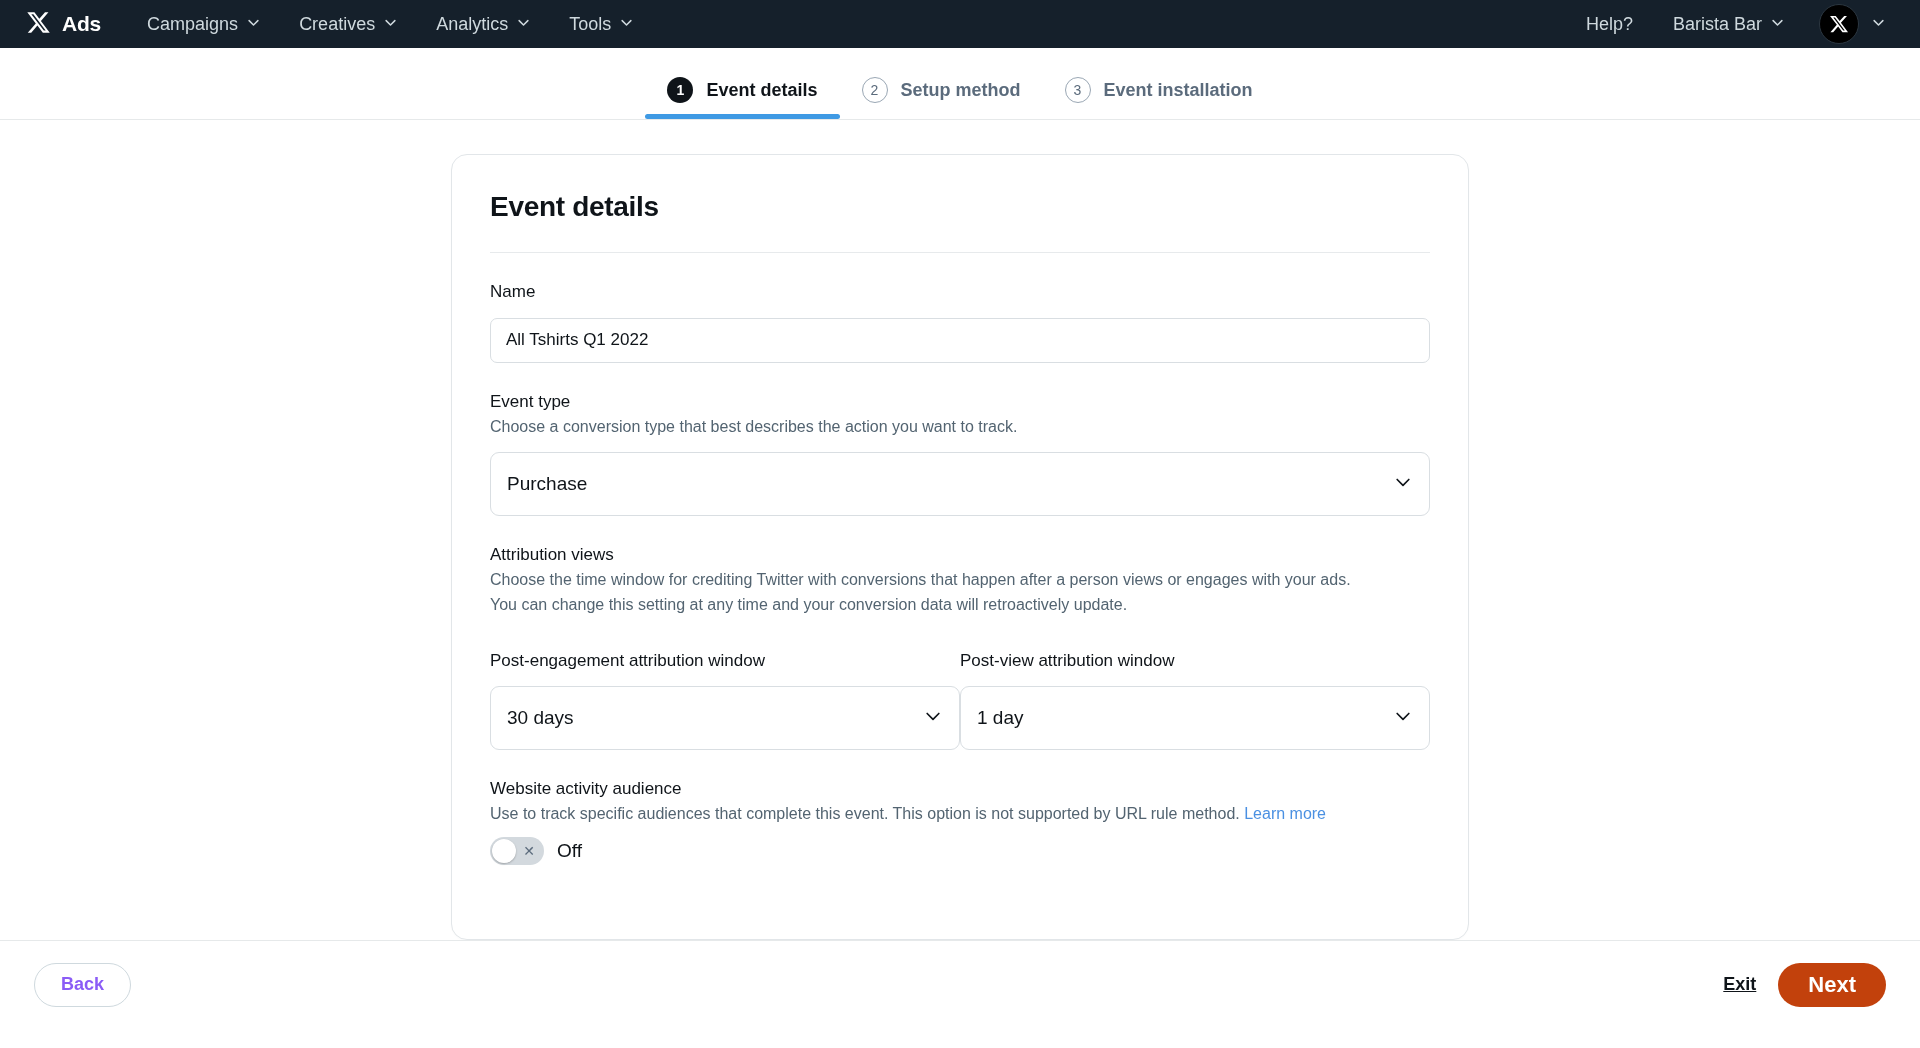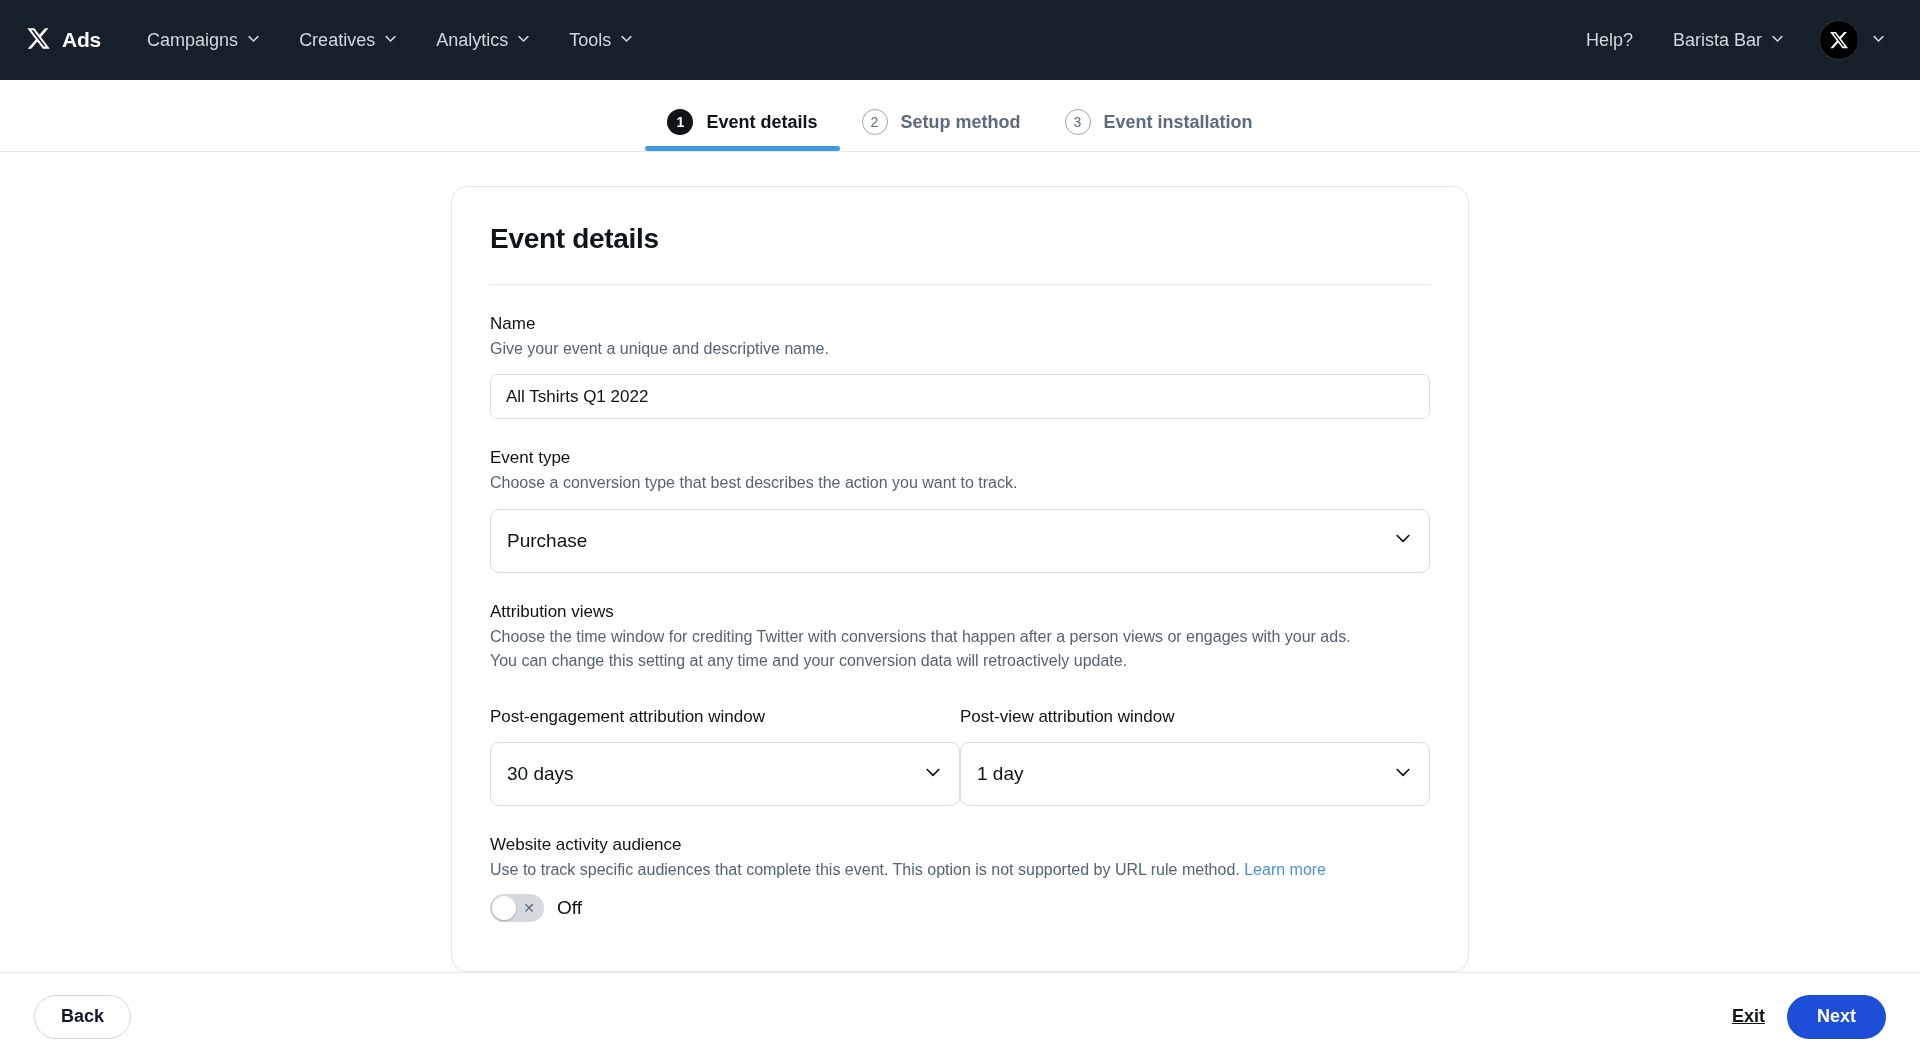--- a/index.html
+++ b/index.html
@@ -7,21 +7,21 @@
     width: 1920px;
     height: 1048px;
     background: #ffffff;
     font-family: "Liberation Sans", sans-serif;
     color: #0f1419;
     overflow: hidden;
   }
 
   
   .topbar {
-    height: 80px;
+    height: 48px;
     background: #15202b;
     display: flex;
     align-items: center;
     padding: 0 26px 0 26px;
     color: #e7e9ea;
   }
   .brand {
     display: flex;
     align-items: center;
     gap: 11px;
@@ -253,21 +253,21 @@
     background: #ffffff;
   }
   .btn-back {
     border: 1px solid #cfd9de;
     background: #ffffff;
     border-radius: 22px;
     height: 44px;
     padding: 0 26px;
     font-size: 18px;
     font-weight: bold;
-    color: #0f172a;
+    color: #8b5cf6;
     cursor: pointer;
     font-family: inherit;
   }
   .footer-right {
     margin-left: auto;
     display: flex;
     align-items: center;
     gap: 20px;
   }
   .btn-exit {
@@ -275,27 +275,27 @@
     font-weight: bold;
     color: #0f1419;
     text-decoration: underline;
     cursor: pointer;
     background: none;
     border: none;
     font-family: inherit;
     padding: 4px 2px;
   }
   .btn-next {
-    background: #1d4ed8;
+    background: #c2410c;
     color: #ffffff;
     border: none;
     border-radius: 22px;
     height: 44px;
     padding: 0 30px;
-    font-size: 18px;
+    font-size: 22px;
     font-weight: bold;
     cursor: pointer;
     font-family: inherit;
   }
 </style>
 </head>
 <body>
 
 <div class="topbar">
   <div class="brand">
@@ -384,21 +384,20 @@
   </div>
 </div>
 
 <div class="content">
   <div class="card">
     <div class="card-title">Event details</div>
     <div class="divider"></div>
 
     <div class="field">
       <div class="field-label">Name</div>
-      <div class="field-help">Give your event a unique and descriptive name.</div>
       <div class="text-input" placeholder="Enter event name">All Tshirts Q1 2022</div>
     </div>
 
     <div class="field">
       <div class="field-label">Event type</div>
       <div class="field-help">Choose a conversion type that best describes the action you want to track.</div>
       <div class="select">
         <span>Purchase</span>
         <span>
           <svg width="20" height="20" viewBox="0 0 24 24">

